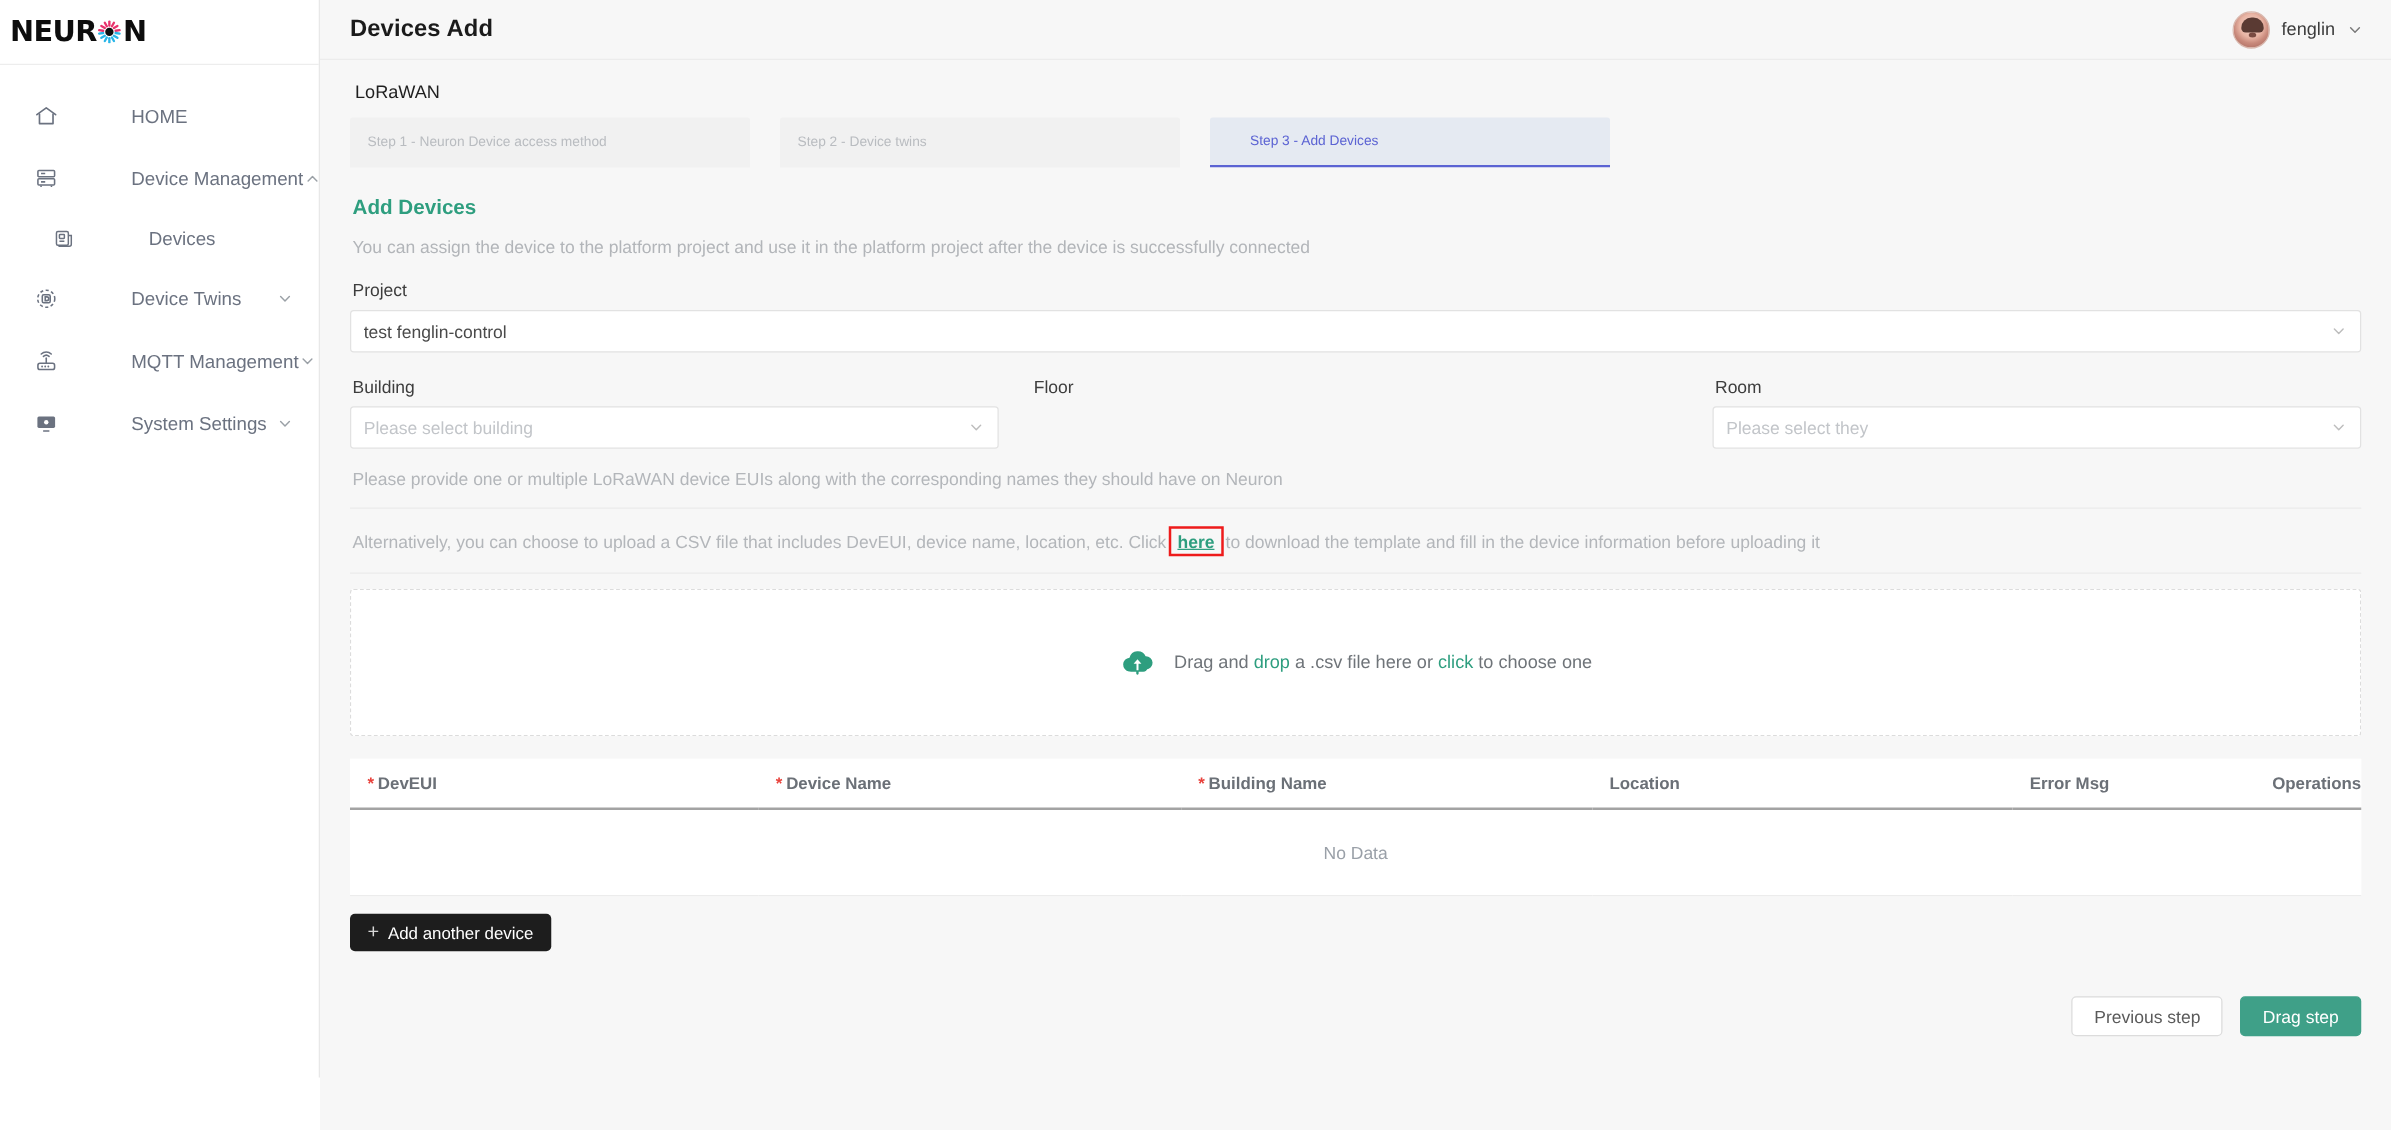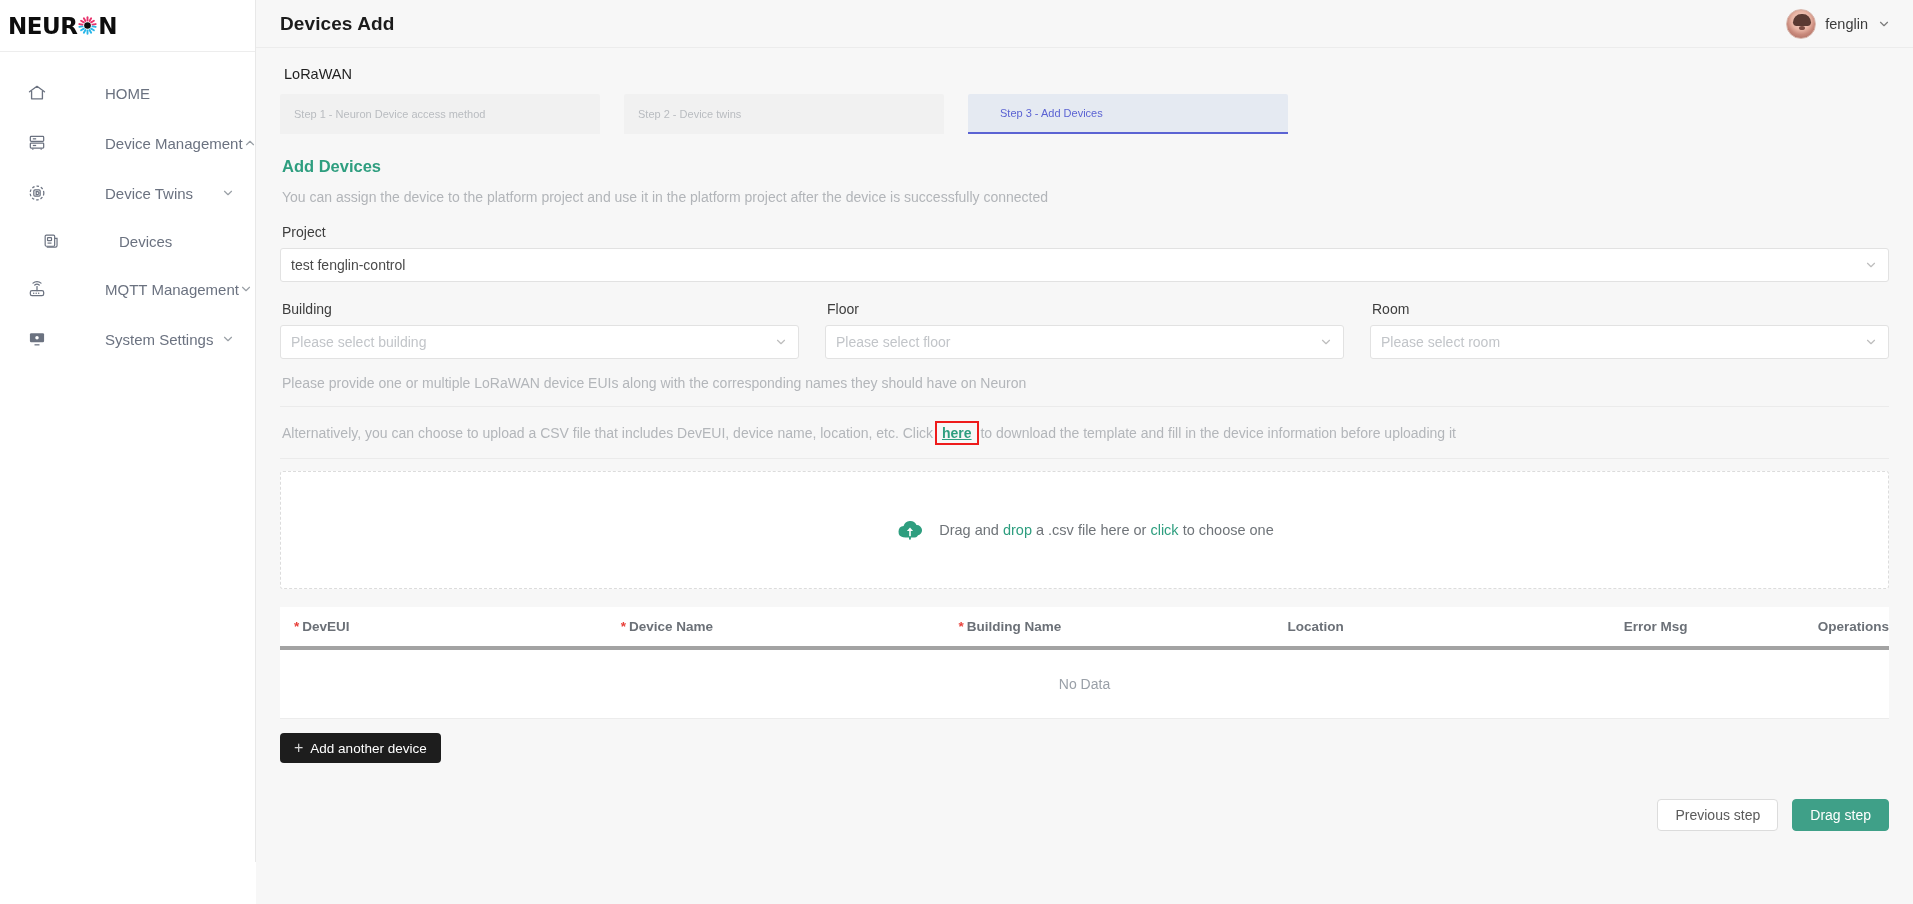--- a/index.html
+++ b/index.html
@@ -124,21 +124,21 @@
     margin-top: 12px; height: 118px; background: #fff;
     border: 1px dashed #dcdcdc; border-radius: 3px;
     display: flex; flex-direction: row; align-items: center; justify-content: center;
     cursor: pointer; gap: 14px;
   }
   .dz-text { font-size: 14.5px; color: #6f7479; }
 
   table.dev { width: 100%; border-collapse: collapse; margin-top: 18px; background: #fff; }
   table.dev th {
     text-align: left; font-size: 13.5px; font-weight: 600; color: #6b7077;
-    padding: 12px 0 12px 14px; border-bottom: 4px solid #a3a3a3; background: #fff;
+    padding: 12px 0 12px 14px; border-bottom: 2px solid #a3a3a3; background: #fff;
     white-space: nowrap;
   }
   table.dev th .req { color: #e8403a; margin-right: 3px; }
   table.dev td.nodata {
     text-align: center; color: #9aa0a8; font-size: 14px; padding: 26px 0; background: #fff;
     border-bottom: 1px solid #ececec;
   }
 
   .btn-add {
     margin-top: 14px; background: #1d1d1d; color: #fff;
@@ -219,46 +219,46 @@
           </svg>
         </span>
         <span class="lbl">Device Management</span>
         <span class="chev">
           <svg width="14" height="14" viewBox="0 0 24 24" fill="none" stroke="currentColor" stroke-width="2" stroke-linecap="round" stroke-linejoin="round">
               <polyline points="6 15 12 9 18 15"></polyline>
             </svg>
         </span>
       </div>
 
-      <div class="nav-item">
-        <span class="ico">
-          <svg width="20" height="20" viewBox="0 0 24 24" fill="none" stroke="currentColor" stroke-width="1.5">
-            <circle cx="12" cy="12" r="8.2" stroke-dasharray="3 2.4"></circle>
-            <rect x="8.2" y="8.2" width="7.6" height="7.6" rx="1.4"></rect>
-            <path d="M11 10.2h1.6a1.8 1.8 0 0 1 0 3.6H11z"></path>
-          </svg>
-        </span>
-        <span class="lbl">Device Twins</span>
-        <span class="chev">
-          <svg width="14" height="14" viewBox="0 0 24 24" fill="none" stroke="currentColor" stroke-width="2" stroke-linecap="round" stroke-linejoin="round">
-              <polyline points="6 9 12 15 18 9"></polyline>
-            </svg>
-        </span>
-      </div>
-
       <div class="nav-item sub">
         <span class="ico">
           <svg width="19" height="19" viewBox="0 0 24 24" fill="none" stroke="currentColor" stroke-width="1.5">
             <rect x="4" y="4" width="12" height="14" rx="1.5"></rect>
             <rect x="7" y="7" width="5" height="4" rx="0.6"></rect>
             <line x1="7" y1="14" x2="12" y2="14"></line>
             <path d="M16 8h3v9a2 2 0 0 1-2 2H6"></path>
           </svg>
         </span>
         <span class="lbl">Devices</span>
+      </div>
+
+      <div class="nav-item">
+        <span class="ico">
+          <svg width="20" height="20" viewBox="0 0 24 24" fill="none" stroke="currentColor" stroke-width="1.5">
+            <circle cx="12" cy="12" r="8.2" stroke-dasharray="3 2.4"></circle>
+            <rect x="8.2" y="8.2" width="7.6" height="7.6" rx="1.4"></rect>
+            <path d="M11 10.2h1.6a1.8 1.8 0 0 1 0 3.6H11z"></path>
+          </svg>
+        </span>
+        <span class="lbl">Device Twins</span>
+        <span class="chev">
+          <svg width="14" height="14" viewBox="0 0 24 24" fill="none" stroke="currentColor" stroke-width="2" stroke-linecap="round" stroke-linejoin="round">
+              <polyline points="6 9 12 15 18 9"></polyline>
+            </svg>
+        </span>
       </div>
 
       <div class="nav-item">
         <span class="ico">
           <svg width="20" height="20" viewBox="0 0 24 24" fill="none" stroke="currentColor" stroke-width="1.5" stroke-linecap="round">
             <rect x="4" y="14" width="16" height="6" rx="2"></rect>
             <circle cx="8" cy="17" r="0.9" fill="currentColor" stroke="none"></circle>
             <circle cx="11" cy="17" r="0.9" fill="currentColor" stroke="none"></circle>
             <circle cx="14" cy="17" r="0.9" fill="currentColor" stroke="none"></circle>
             <line x1="12" y1="9" x2="12" y2="14"></line>
@@ -345,33 +345,25 @@
               <span class="ph">Please select building</span>
               <span class="arrow">
                 <svg width="14" height="14" viewBox="0 0 24 24" fill="none" stroke="currentColor" stroke-width="2" stroke-linecap="round" stroke-linejoin="round">
                     <polyline points="6 9 12 15 18 9"></polyline>
                   </svg>
               </span>
             </div>
           </div>
           <div>
             <div class="field-label">Floor</div>
-            <div class="select">
-              <span class="ph">Please select floor</span>
-              <span class="arrow">
-                <svg width="14" height="14" viewBox="0 0 24 24" fill="none" stroke="currentColor" stroke-width="2" stroke-linecap="round" stroke-linejoin="round">
-                    <polyline points="6 9 12 15 18 9"></polyline>
-                  </svg>
-              </span>
-            </div>
           </div>
           <div>
             <div class="field-label">Room</div>
             <div class="select">
-              <span class="ph">Please select room</span>
+              <span class="ph">Please select they</span>
               <span class="arrow">
                 <svg width="14" height="14" viewBox="0 0 24 24" fill="none" stroke="currentColor" stroke-width="2" stroke-linecap="round" stroke-linejoin="round">
                     <polyline points="6 9 12 15 18 9"></polyline>
                   </svg>
               </span>
             </div>
           </div>
         </div>
 
         <div class="note">Please provide one or multiple LoRaWAN device EUIs along with the corresponding names they should have on Neuron</div>

